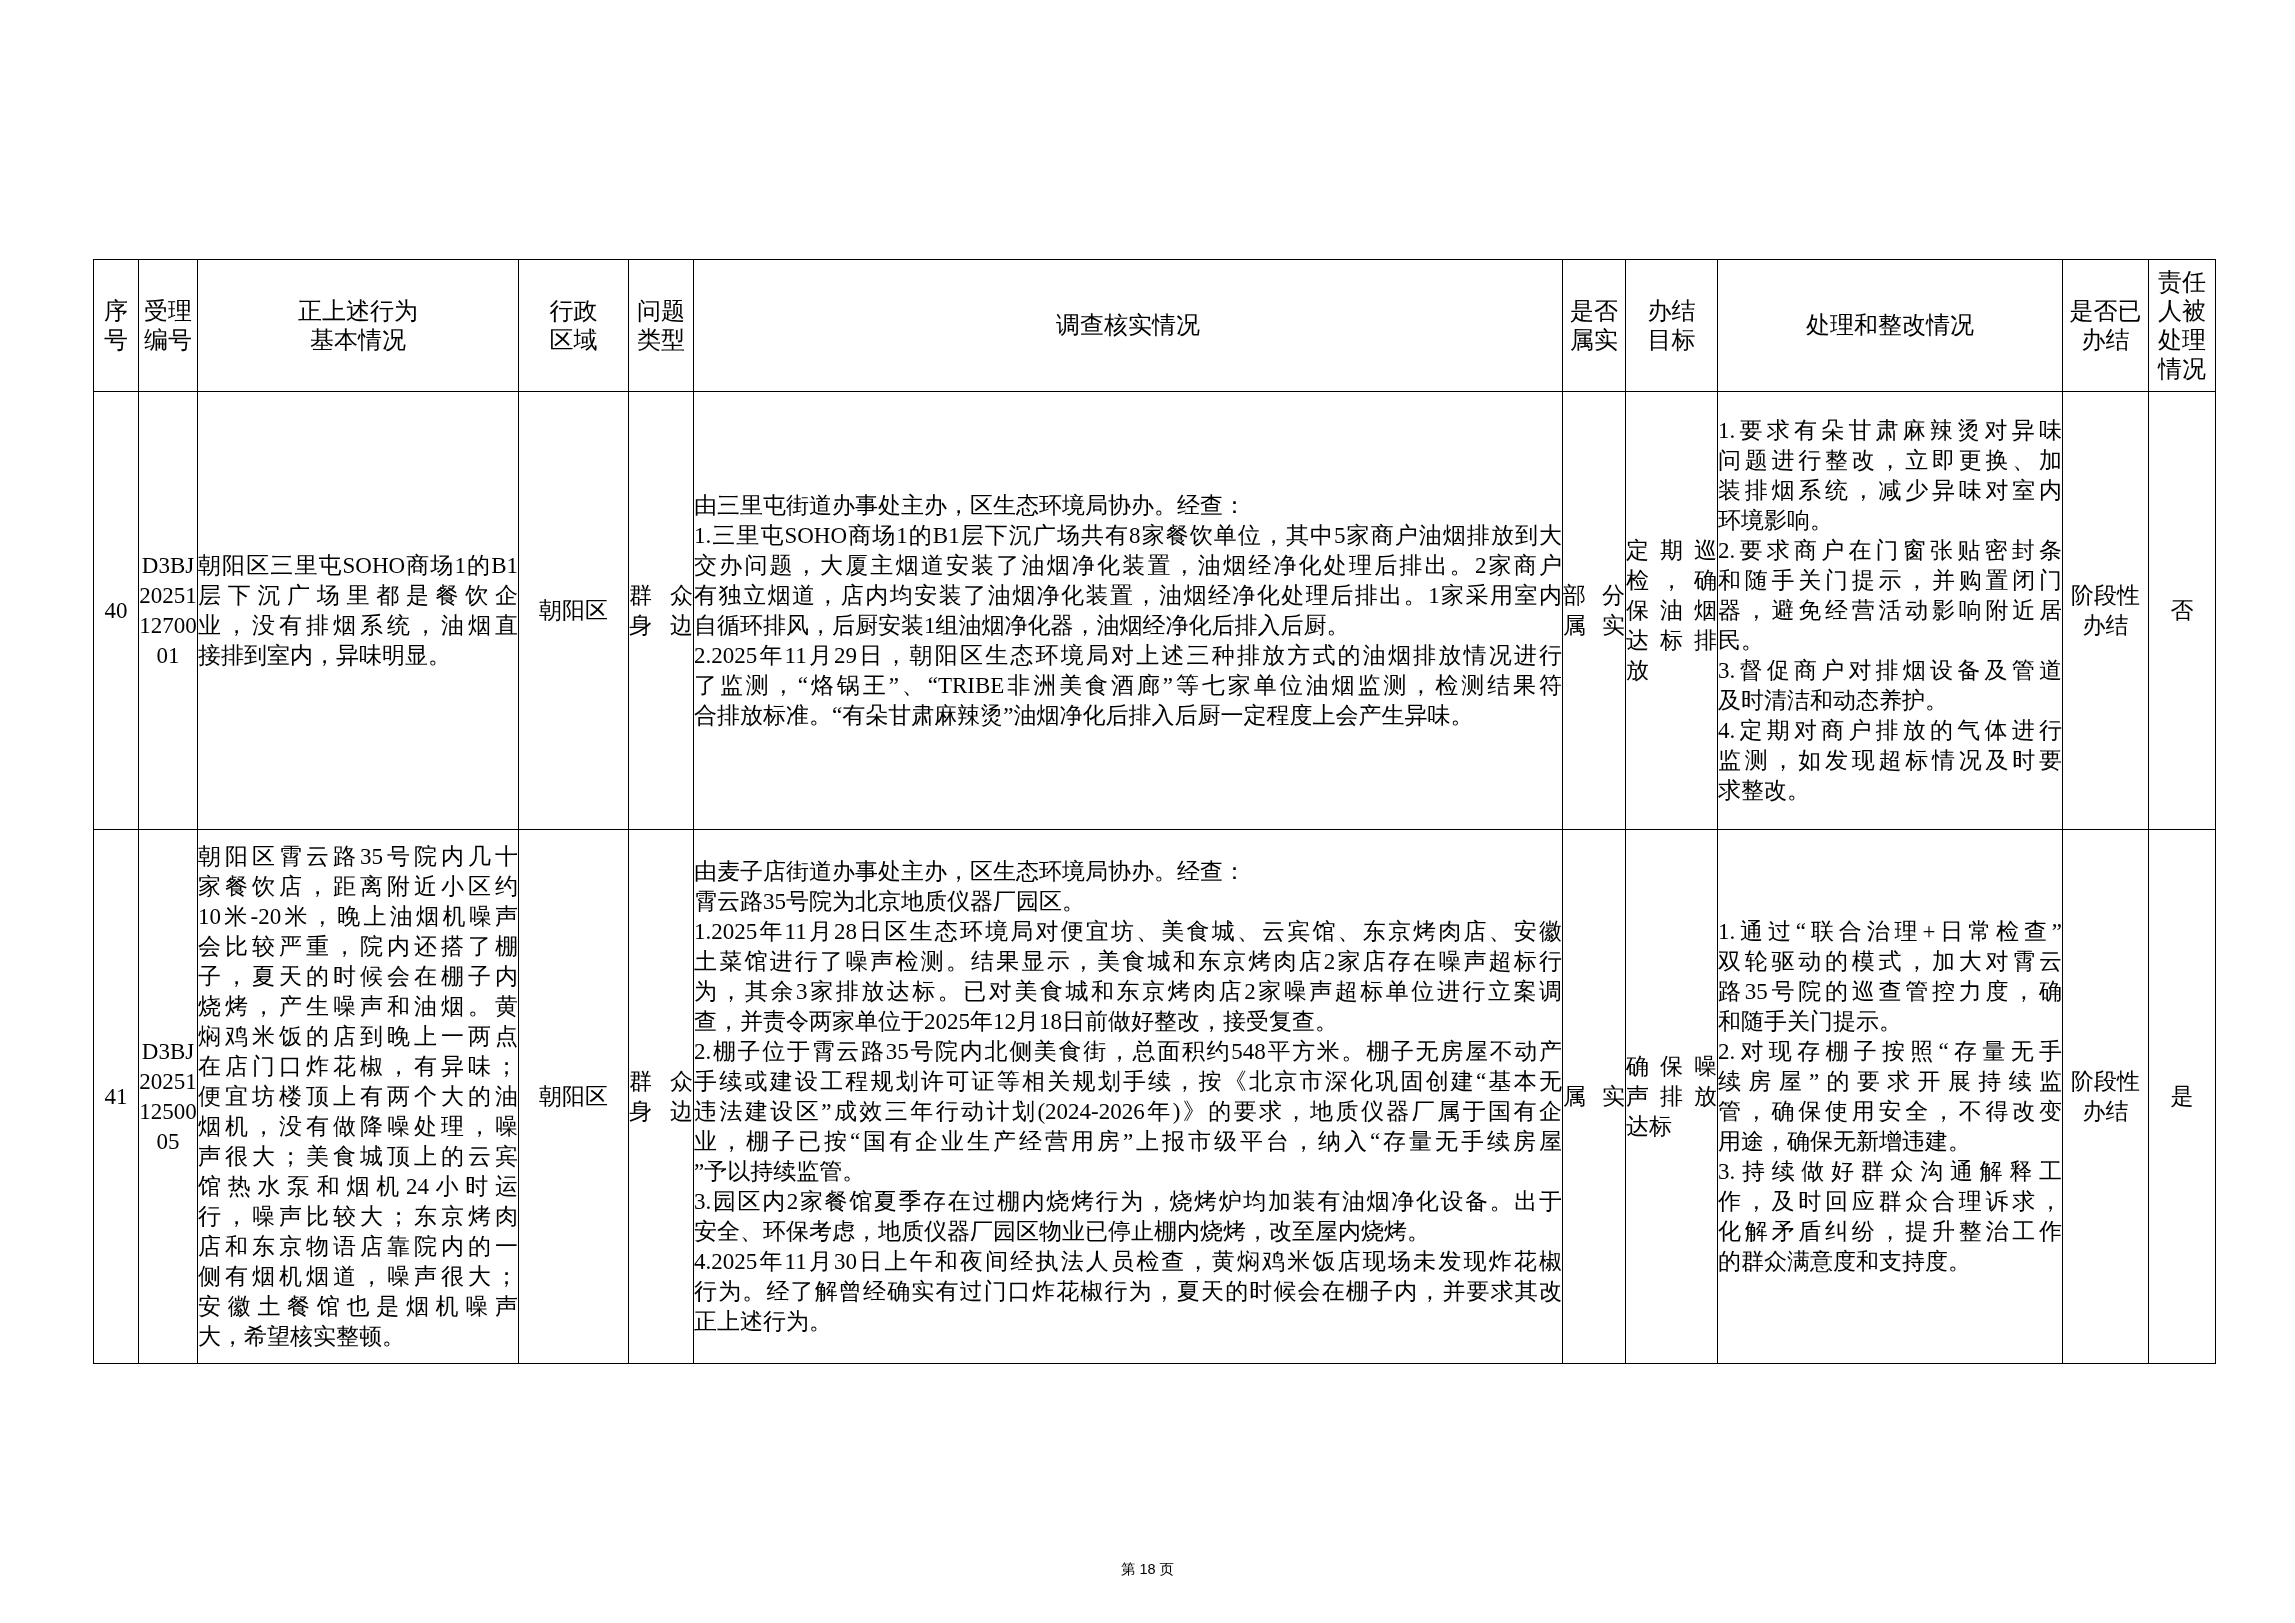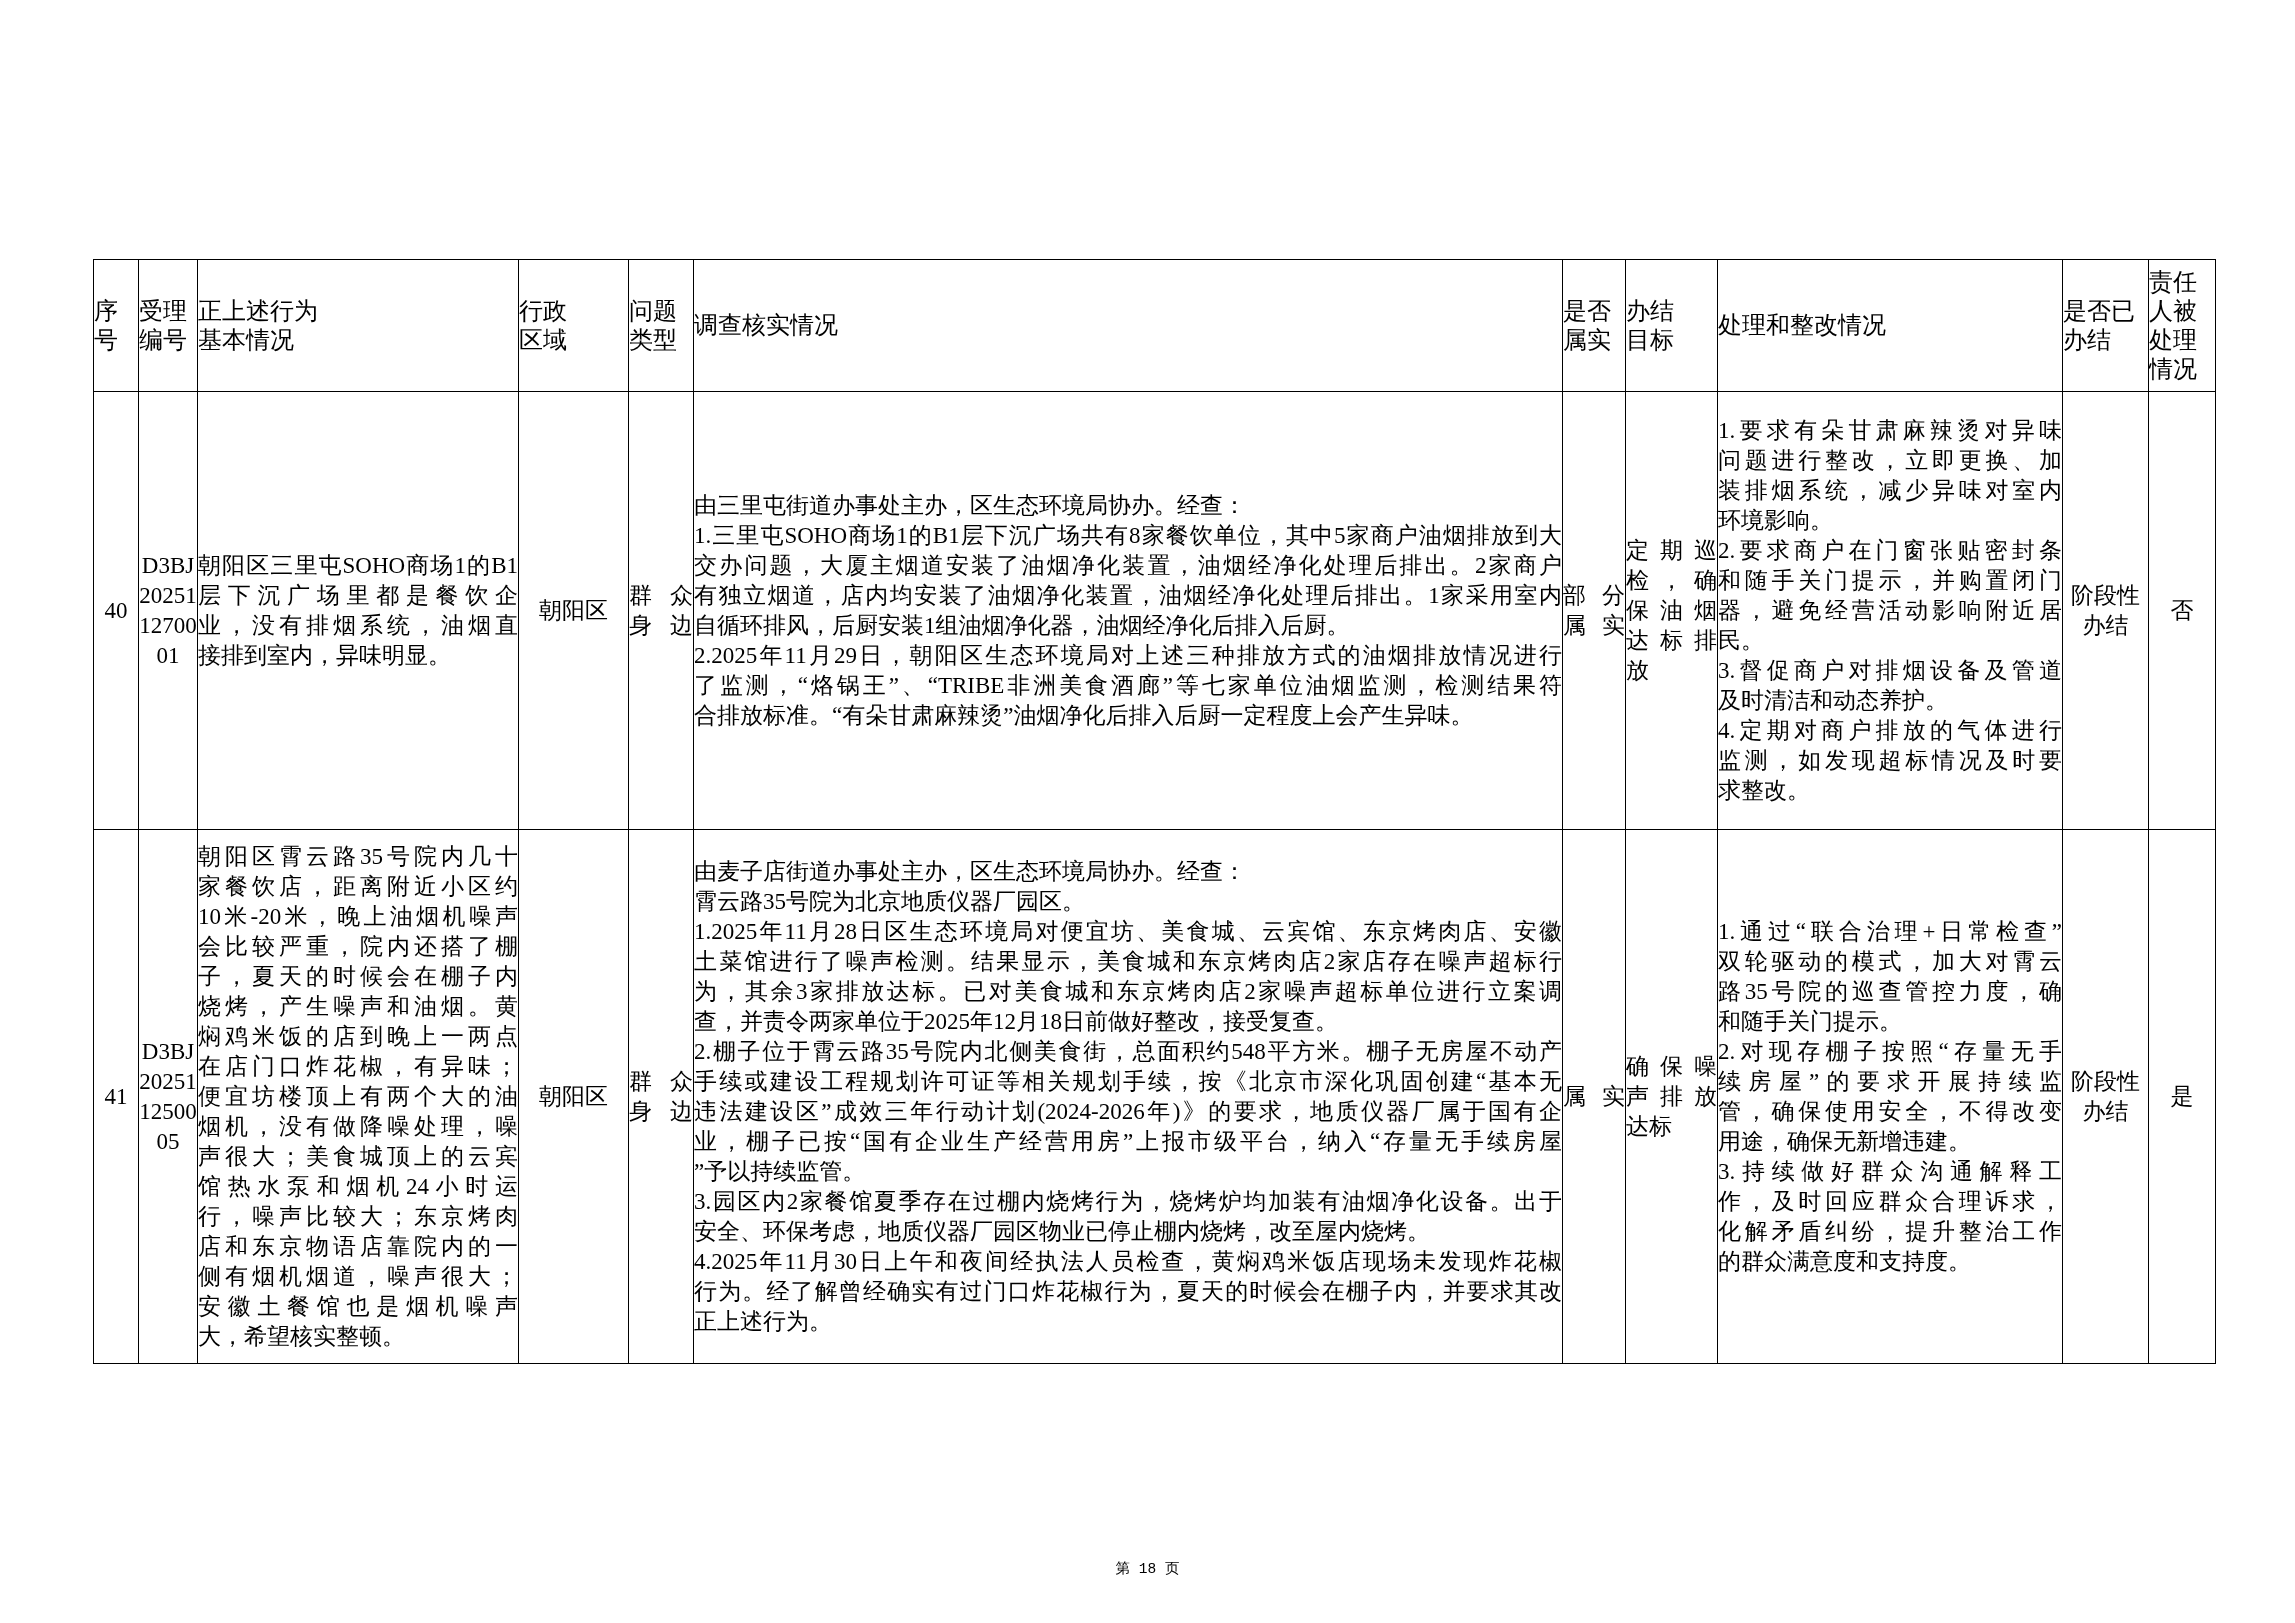--- a/index.html
+++ b/index.html
@@ -11,42 +11,42 @@
     .sheet {
       position: absolute; left: 93px; top: 259px; width: 2123px;
       border-collapse: collapse; table-layout: fixed;
     }
     .sheet th, .sheet td {
       border: 1.4px solid #000000; vertical-align: middle; padding: 0;
       overflow: visible;
     }
     .sheet th {
       font-family: "DejaVu Sans", "Liberation Sans", sans-serif;
-      font-weight: normal; font-size: 24px; line-height: 29px; text-align: left;
+      font-weight: normal; font-size: 24px; line-height: 29px; text-align: center;
     }
     .sheet th .hl { display: block; white-space: nowrap; }
     .sheet td { font-size: 23px; line-height: 30px; }
     tr.hdr { height: 132px; }
     tr.r40 { height: 438px; }
     tr.r41 { height: 534px; }
 
     .c { text-align: center; padding: 0 4.8px; }
     .c2 { text-align: justify; text-align-last: justify; padding: 0 7.7px; }
     .id { text-align: center; word-break: break-all; padding: 0 1.9px; margin-left: 48px; }
     .goal { text-align: justify; padding: 0 4.8px; }
     .txt-issue { padding: 0 5.8px; }
     .txt-inv { padding: 0 6.7px; margin-left: 47px; }
     .txt-hand { padding: 0 6.3px; }
     .ln { display: block; text-align: justify; text-align-last: justify; }
     .ln.last { text-align-last: left; }
 
     .footer {
       position: absolute; left: 0; top: 1557px; width: 2295px; height: 24px;
       line-height: 24px; text-align: center; font-size: 14.5px;
-      font-family: Liberation Mono, monospace;
+      font-family: Liberation Sans, sans-serif;
     }
   </style>
 </head>
 <body>
 
 <div class="page">
 
   <table class="sheet">
     <colgroup>
       <col style="width:45px">

